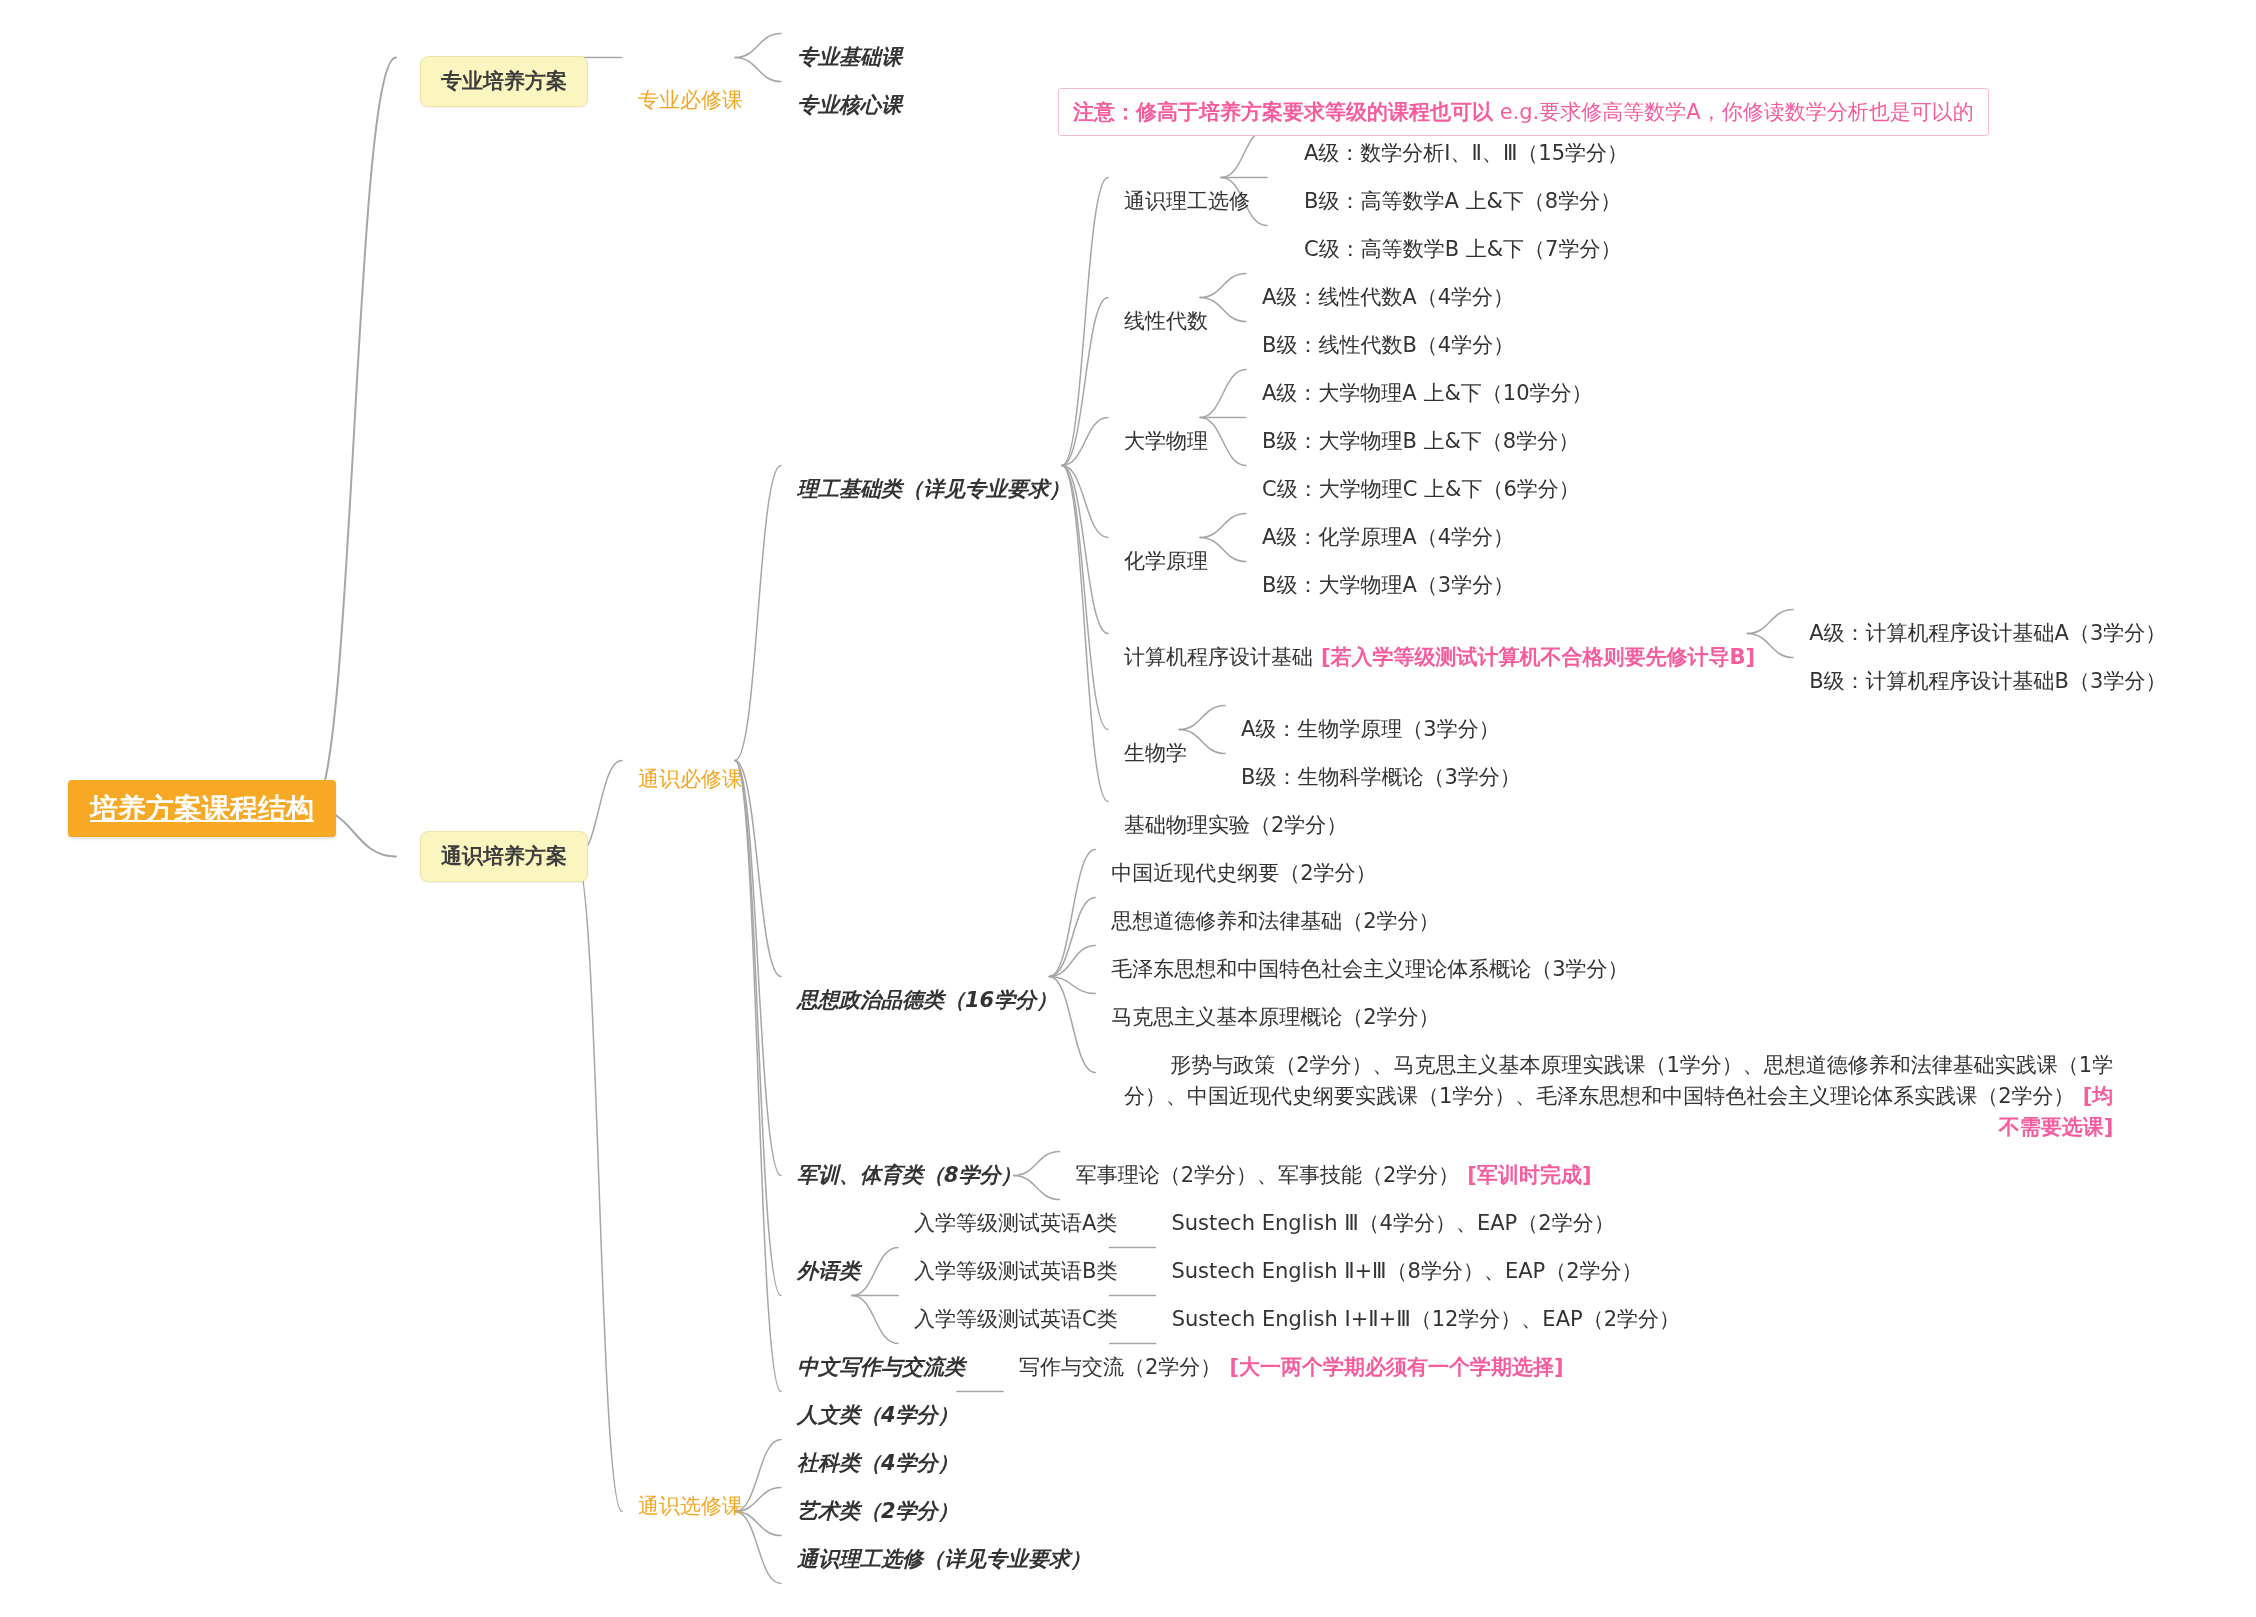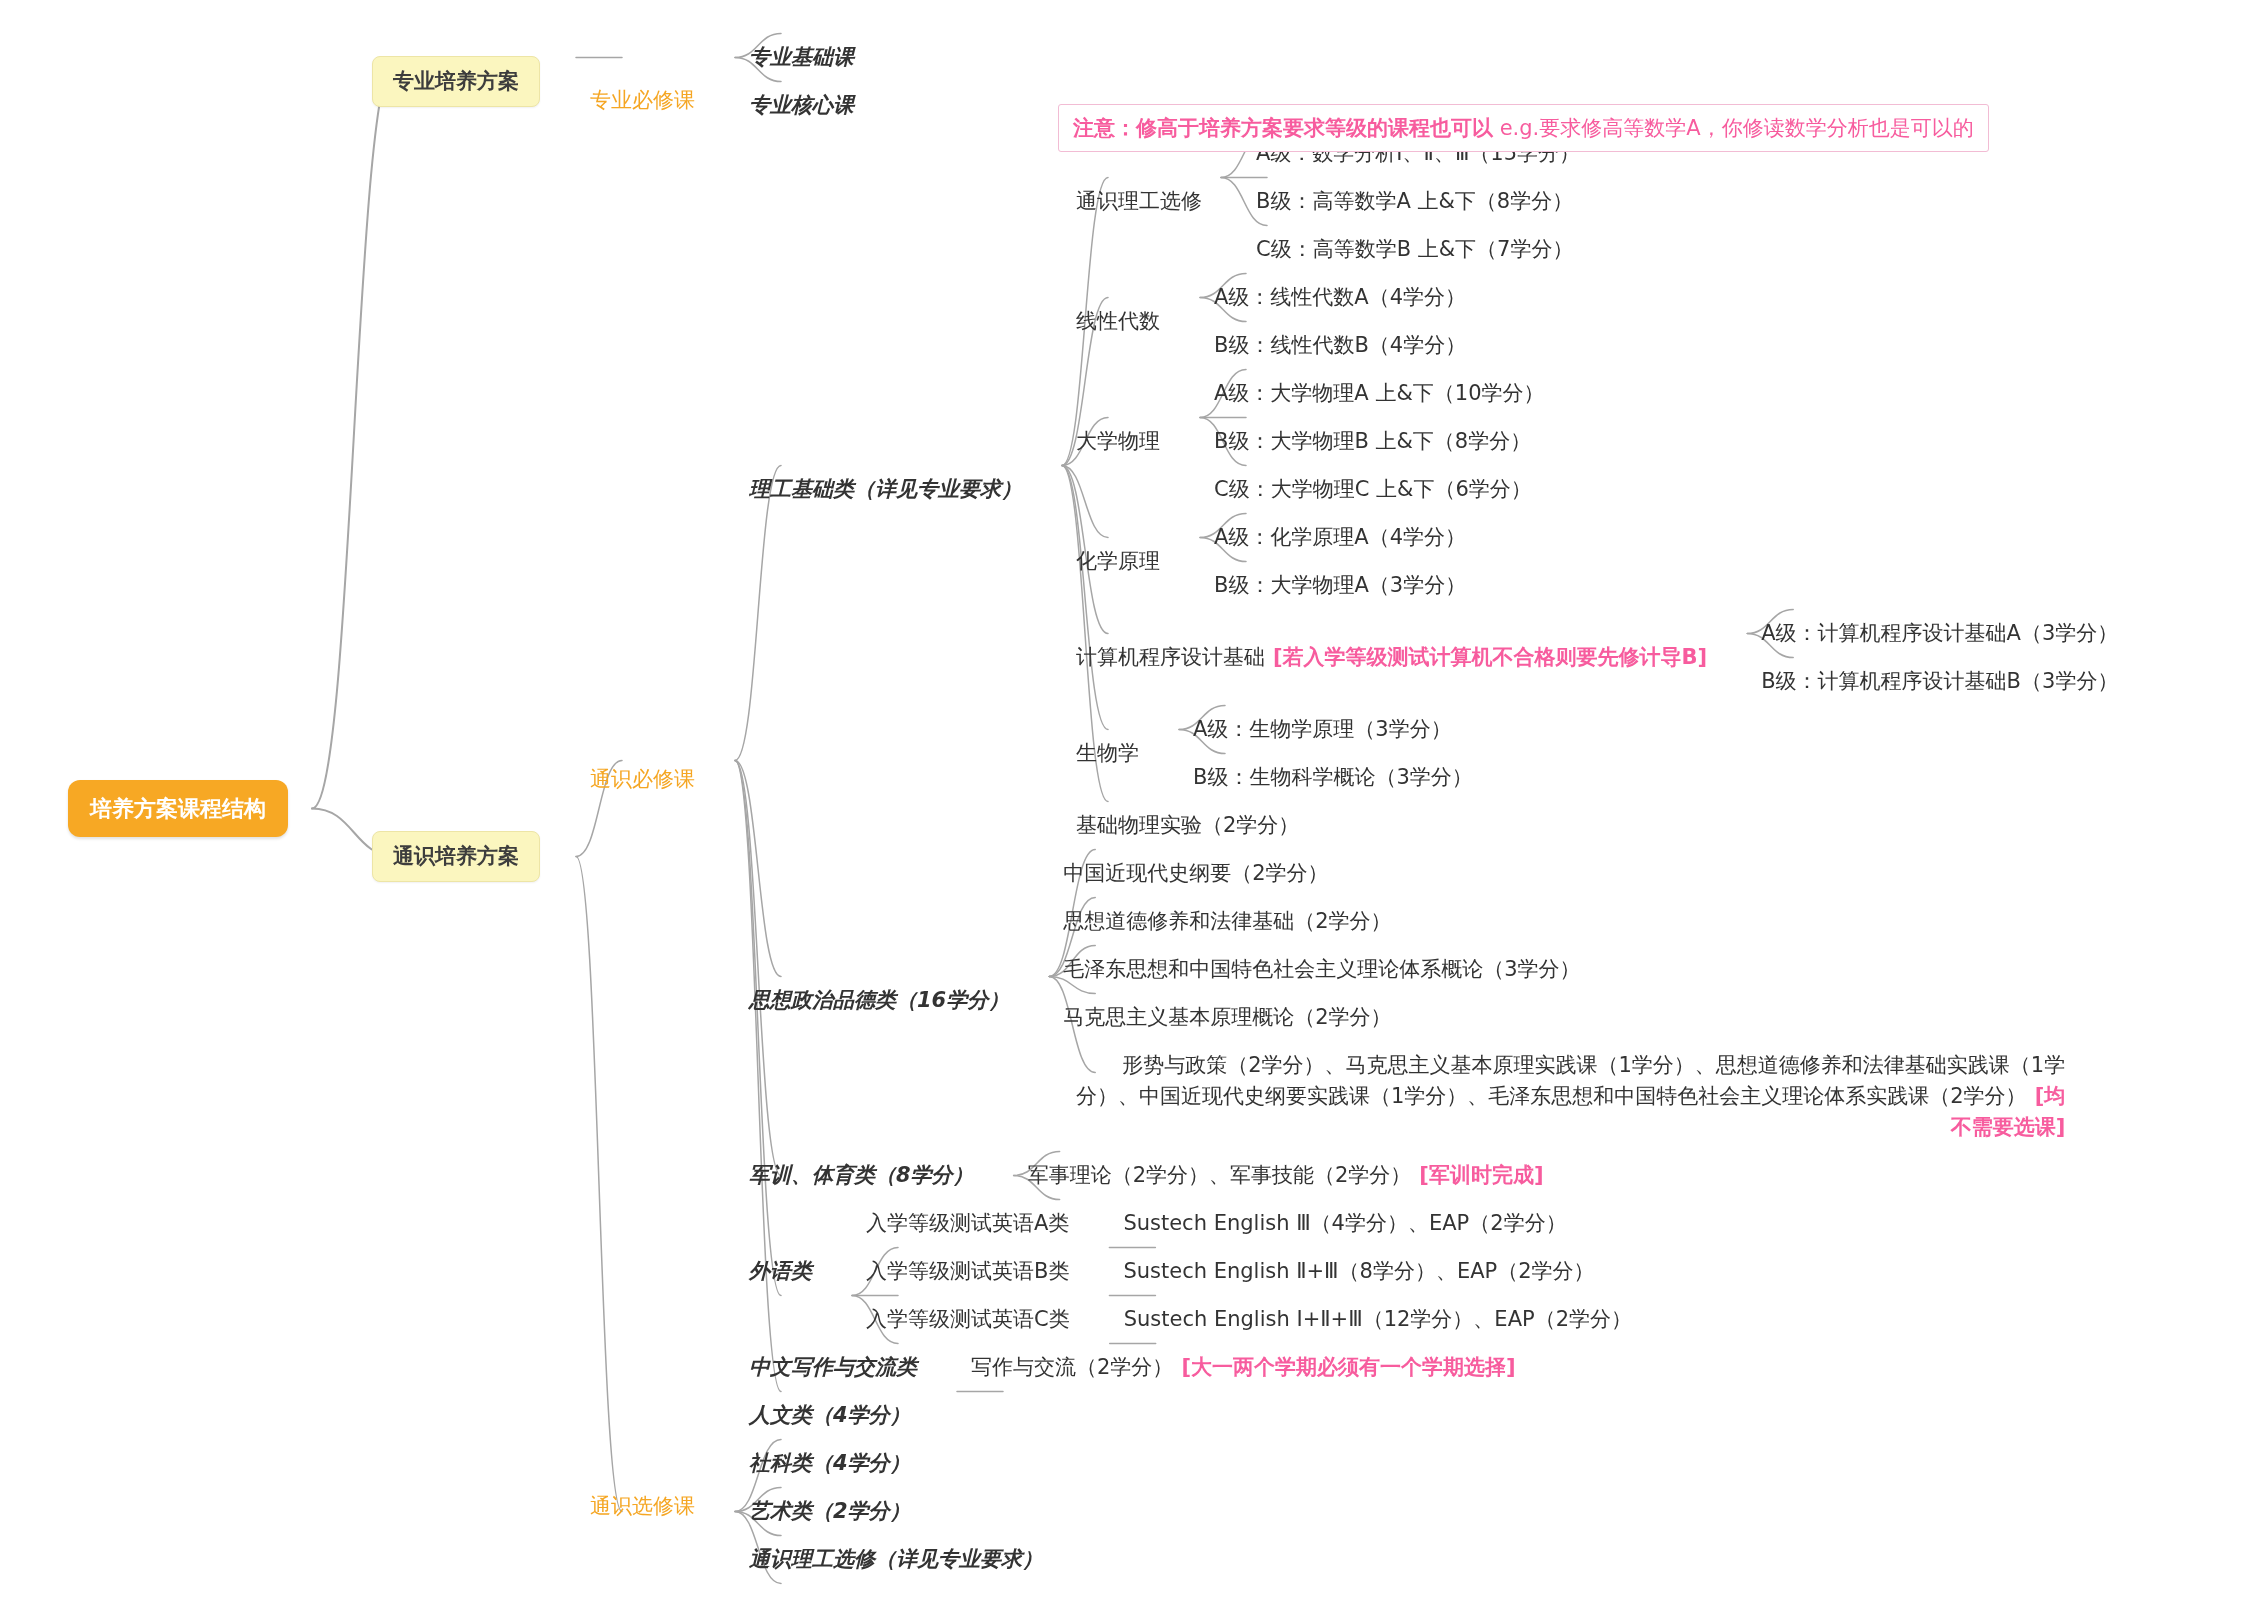--- a/index.html
+++ b/index.html
@@ -34,27 +34,28 @@
   .s-plain{ font-weight:normal; }
   .s-bold{ font-weight:bold;font-style:italic; }
   .s-accent{ font-weight:normal; color:var(--accent-text);margin-top:38px; }
   .s-topic{
     background:var(--topic-bg); border:1px solid var(--topic-border);
     border-radius:8px; padding:9px 20px; font-weight:bold; font-size:21px;
     color:#3d3d3d; box-shadow:0 1px 2px rgba(0,0,0,0.06);
   }
   .s-root{
     background:var(--root-bg); color:var(--root-text);
-    border-radius:12px; padding:13px 22px; font-weight:bold; font-size:22px;
+    border-radius:4px; padding:13px 22px; font-weight:bold; font-size:28px;
     box-shadow:0 2px 3px rgba(0,0,0,0.12);
+    text-decoration:underline;
   }
   .suffix{ color:var(--highlight-pink); font-weight:bold; margin-left:8px; }
 
   .note{
-    position:absolute; left:1058px; top:104px;
+    position:absolute; left:1058px; top:88px;
     border:1px solid var(--note-border); background:#fff;
     padding:8px 14px; font-size:21px; line-height:30px;
     color:var(--highlight-pink); border-radius:3px; white-space:nowrap;
   }
   .note-em{ font-weight:bold; }
 </style>
 </head>
 <body>
 
 <div id="canvas">

